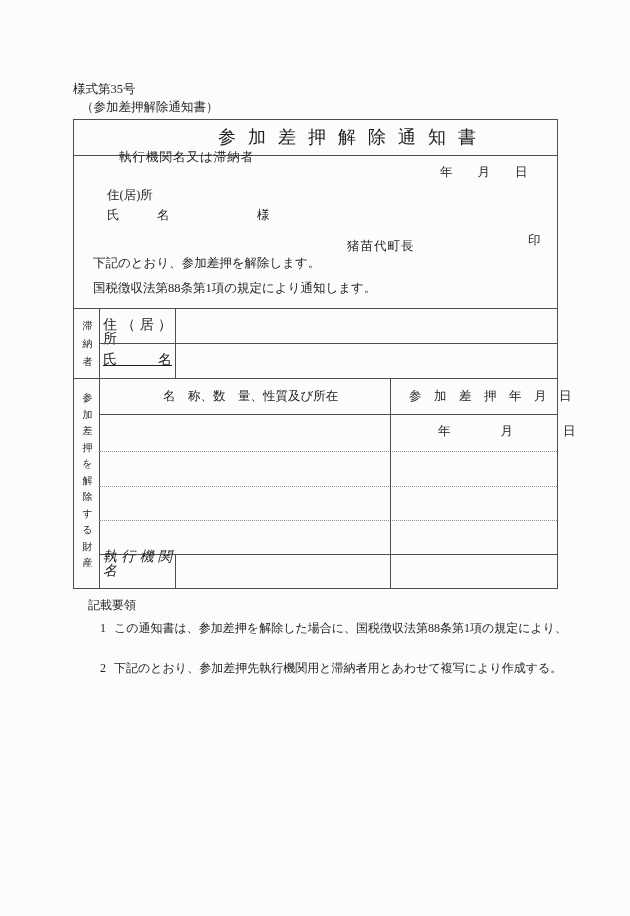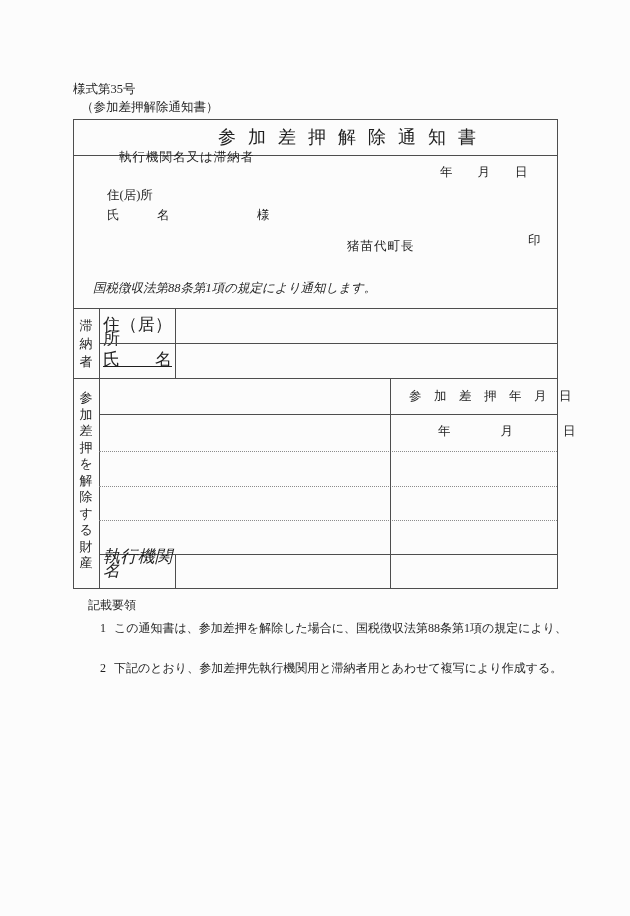--- a/index.html
+++ b/index.html
@@ -31,38 +31,38 @@
   }
   .title {
     left: 218px; top: 130px;
     font-size: 18px; letter-spacing: 12px;
   }
   .ls1 { letter-spacing: 1px; }
   
   .vcell {
     position: absolute;
     box-sizing: border-box;
-    text-align: left;
+    text-align: right;
     word-break: break-all;
     line-break: anywhere;
-    font-size: 13px;
+    font-size: 10px;
   }
   .vcell-tax {
     left: 73px; top: 308px; width: 26px; height: 70px;
     padding: 9px 6.5px 0 6.5px; line-height: 18px;
   }
   .vcell-prop {
     left: 73px; top: 378px; width: 26px; height: 210px;
     padding: 12px 6.5px 0 6.5px; line-height: 16.5px;
   }
   
   .jlabel {
     position: absolute;
     left: 103px; width: 69px;
-    font-size: 17px; line-height: 14px;
+    font-size: 14px; line-height: 14px;
     text-align: justify; text-align-last: justify;
   }
   .field { position: absolute; }
   .notes-num { position: absolute; font-size: 12px; line-height: 14px; }
 </style>
 </head>
 <body>
 
 <div class="page">
 
@@ -74,36 +74,38 @@
   <div class="t title">参加差押解除通知書</div>
   <div class="hl" style="left:73px; top:155px; width:485px;"></div>
 
   <div class="t ls1" style="left:93px; top:150px;margin-left:26px;">執行機関名又は滞納者</div>
   <div class="t" style="left:440px; top:165px;">年　　月　　日</div>
   <div class="t" style="left:107px; top:188px;">住(居)所</div>
   <div class="t" style="left:107px; top:208px;text-align:right;">氏　　　名</div>
   <div class="t" style="left:257px; top:208px;">様</div>
   <div class="t ls1" style="left:347px; top:233px;margin-top:6px;">猪苗代町長</div>
   <div class="t" style="left:528px; top:233px;">印</div>
-  <div class="t" style="left:93px; top:281px;font-style:italic;">国税徴収法第88条第1項の規定により通知します。</div>
+  <div class="t" style="left:93px; top:256px;">下記のとおり、参加差押を解除します。</div>
+  <div class="t" style="left:93px; top:281px;">国税徴収法第88条第1項の規定により通知します。</div>
 
   <div class="hl" style="left:73px; top:308px; width:485px;"></div>
 
   <div class="vcell vcell-tax">滞納者</div>
   <div class="jlabel" style="top:318px;">住（居）所</div>
   <div class="jlabel" style="top:353px;text-decoration:underline;">氏名</div>
   <div class="field" style="left:176px; top:309px; width:381px; height:34px;"></div>
   <div class="field" style="left:176px; top:344px; width:381px; height:34px;"></div>
   <div class="hl" style="left:99px; top:343px; width:458px;"></div>
   <div class="vl" style="left:99px; top:308px; height:280px;"></div>
   <div class="vl" style="left:175px; top:308px; height:70px;"></div>
 
   <div class="hl" style="left:73px; top:378px; width:485px;"></div>
 
   <div class="vcell vcell-prop">参加差押を解除する財産</div>
+  <div class="t" style="left:163px; top:389px;">名　称、数　量、性質及び所在</div>
   <div class="t" style="left:409px; top:389px;">参　加　差　押　年　月　日</div>
   <div class="hl" style="left:99px; top:414px; width:458px;"></div>
   <div class="t" style="left:438px; top:424px;">年　　　　月　　　　日</div>
 
   <div class="field" style="left:100px; top:415px; width:289px; height:35px;"></div>
   <div class="field" style="left:100px; top:452px; width:289px; height:33px;"></div>
   <div class="field" style="left:100px; top:487px; width:289px; height:32px;"></div>
   <div class="field" style="left:100px; top:521px; width:289px; height:32px;"></div>
   <div class="field" style="left:391px; top:452px; width:166px; height:33px;"></div>
   <div class="field" style="left:391px; top:487px; width:166px; height:32px;"></div>

